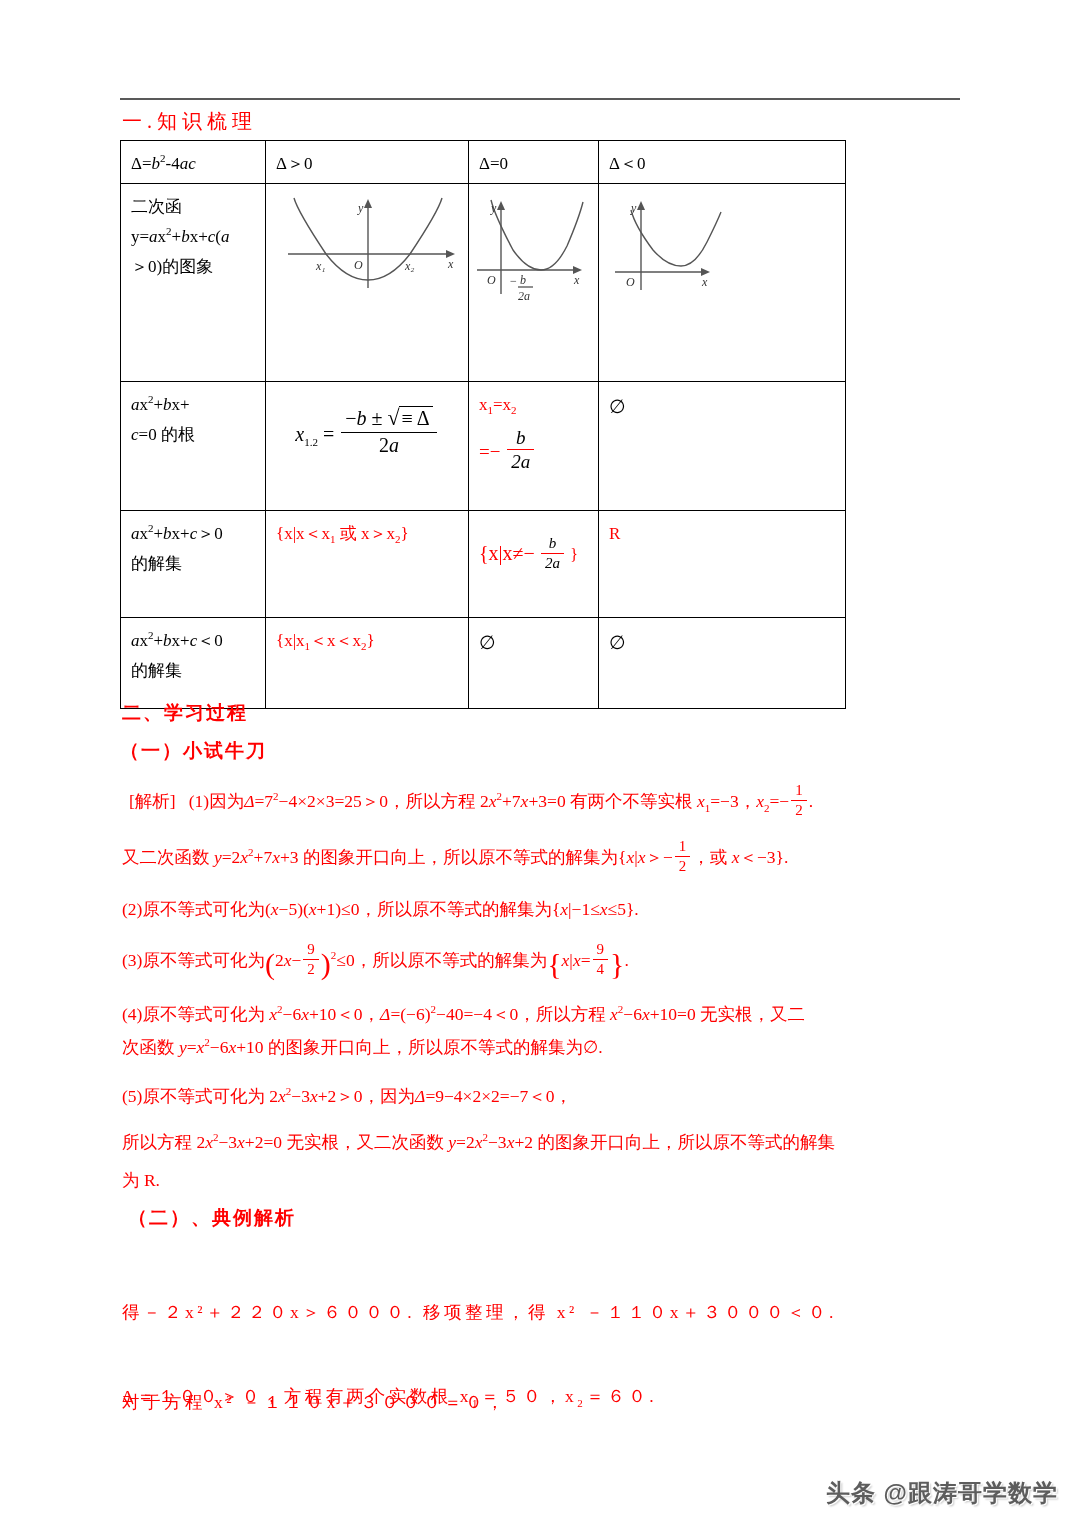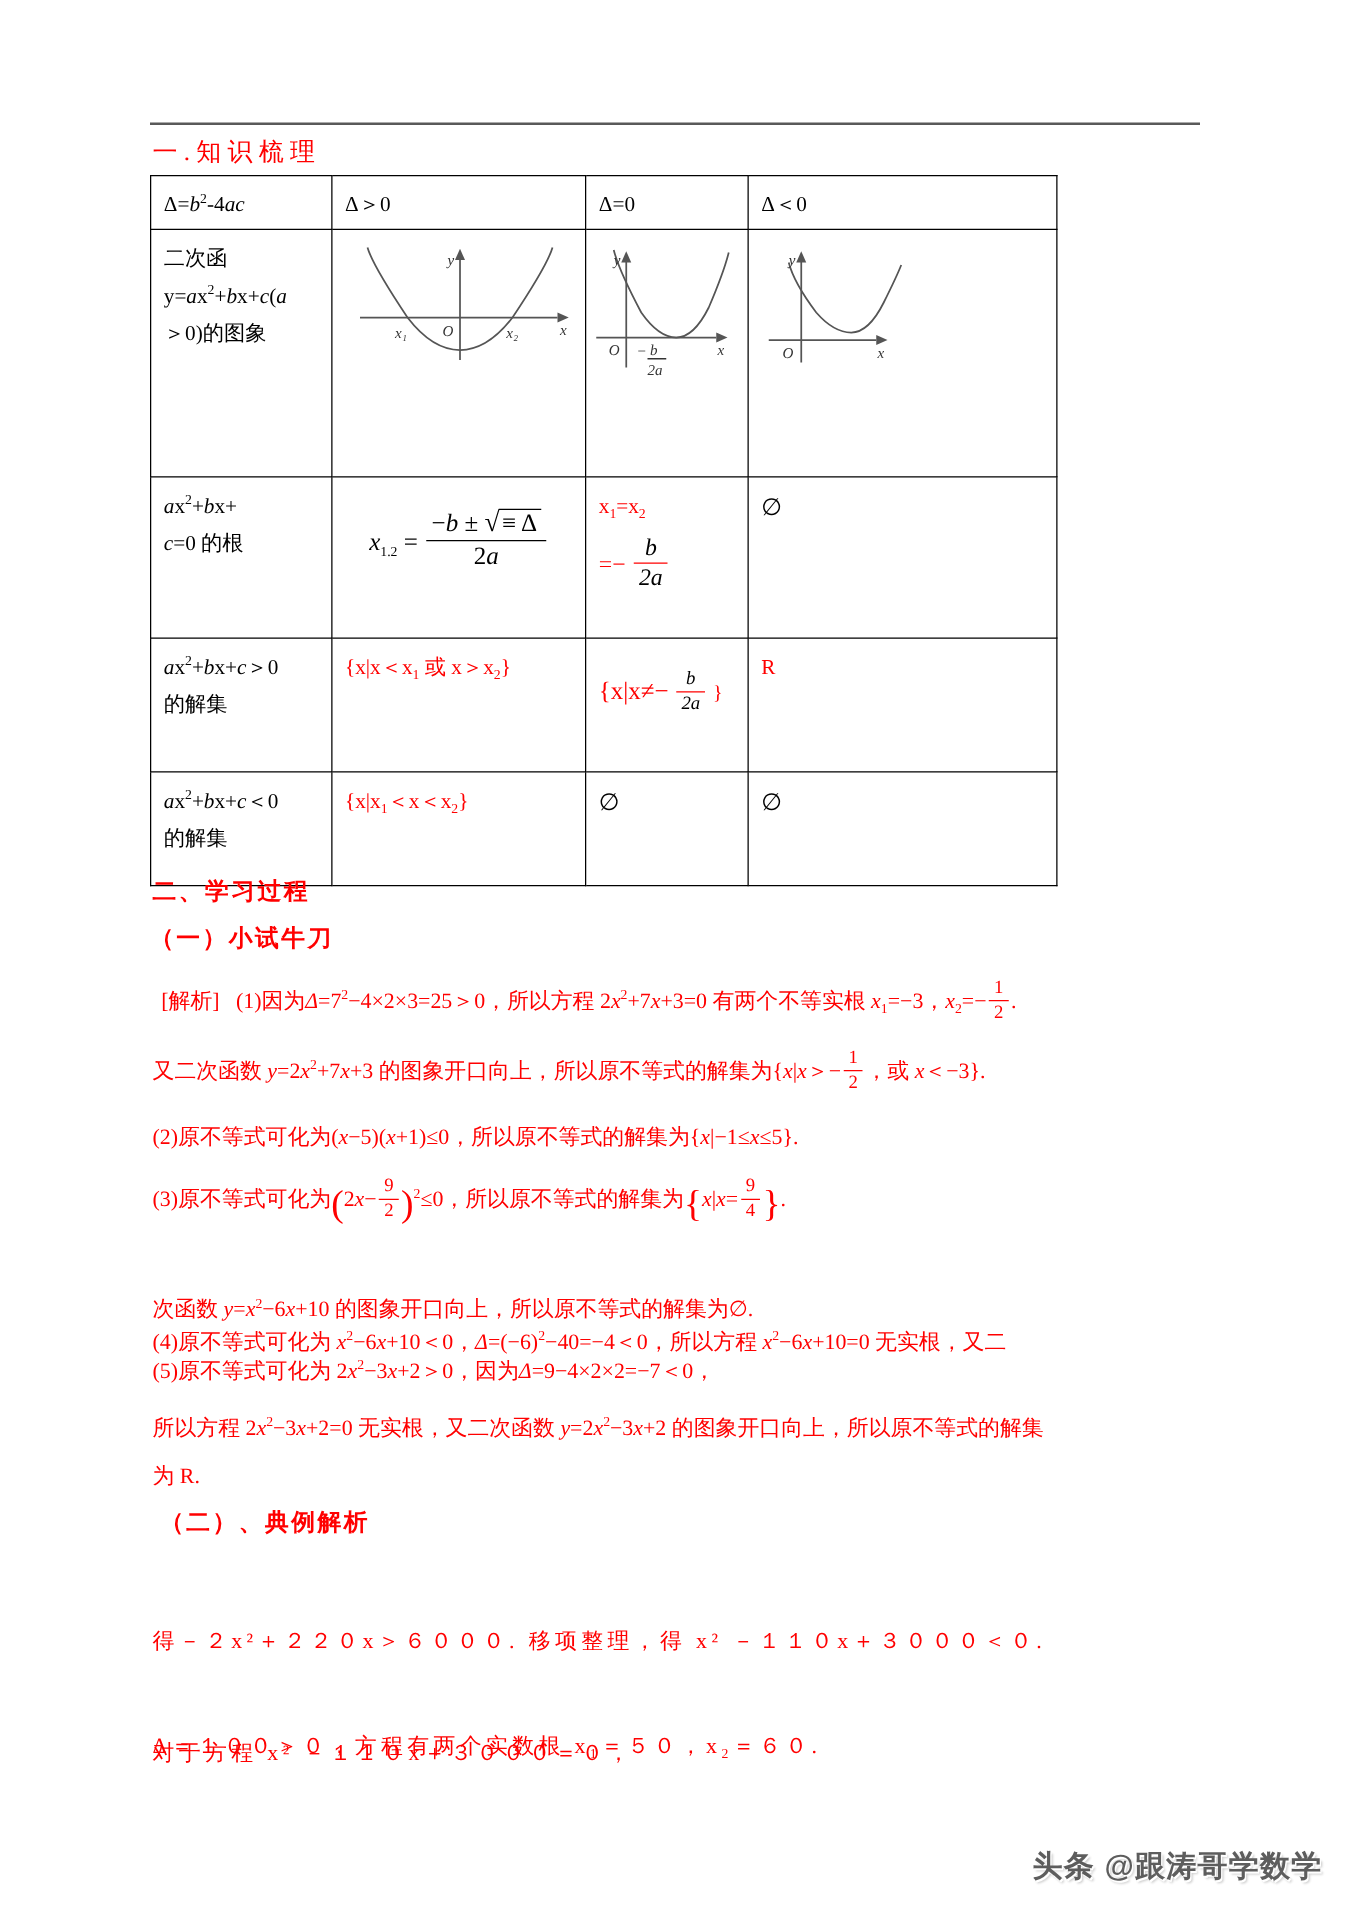--- a/index.html
+++ b/index.html
@@ -202,21 +202,21 @@
   </div>
 
   <div class="para" style="left:122px;top:895px;">
     (2)原不等式可化为(<span class="it">x</span>−5)(<span class="it">x</span>+1)≤0，所以原不等式的解集为{<span class="it">x</span>|−1≤<span class="it">x</span>≤5}.
   </div>
 
   <div class="para" style="left:122px;top:940px;">
     <span>(3)原不等式可化为</span><span style="font-size:30px;vertical-align:-8px;">(</span>2<span class="it">x</span>−<span class="frac sm"><span class="num">9</span><span class="den">2</span></span><span style="font-size:30px;vertical-align:-8px;">)</span><sup>2</sup>≤0，所以原不等式的解集为<span style="font-size:30px;vertical-align:-8px;">{</span><span class="it">x</span>|<span class="it">x</span>=<span class="frac sm"><span class="num">9</span><span class="den">4</span></span><span style="font-size:30px;vertical-align:-8px;">}</span>.
   </div>
 
-  <div class="para" style="left:122px;top:1059px;">
+  <div class="para" style="left:122px;top:1000px;">
     (4)原不等式可化为 <span class="it">x</span><sup>2</sup>−6<span class="it">x</span>+10＜0，<span class="it">Δ</span>=(−6)<sup>2</sup>−40=−4＜0，所以方程 <span class="it">x</span><sup>2</sup>−6<span class="it">x</span>+10=0 无实根，又二
   </div>
   <div class="para" style="left:122px;top:1033px;">
     次函数 <span class="it">y</span>=<span class="it">x</span><sup>2</sup>−6<span class="it">x</span>+10 的图象开口向上，所以原不等式的解集为∅.
   </div>
 
   <div class="para" style="left:122px;top:1082px;">
     (5)原不等式可化为 2<span class="it">x</span><sup>2</sup>−3<span class="it">x</span>+2＞0，因为<span class="it">Δ</span>=9−4×2×2=−7＜0，
   </div>
   <div class="para" style="left:122px;top:1128px;">

